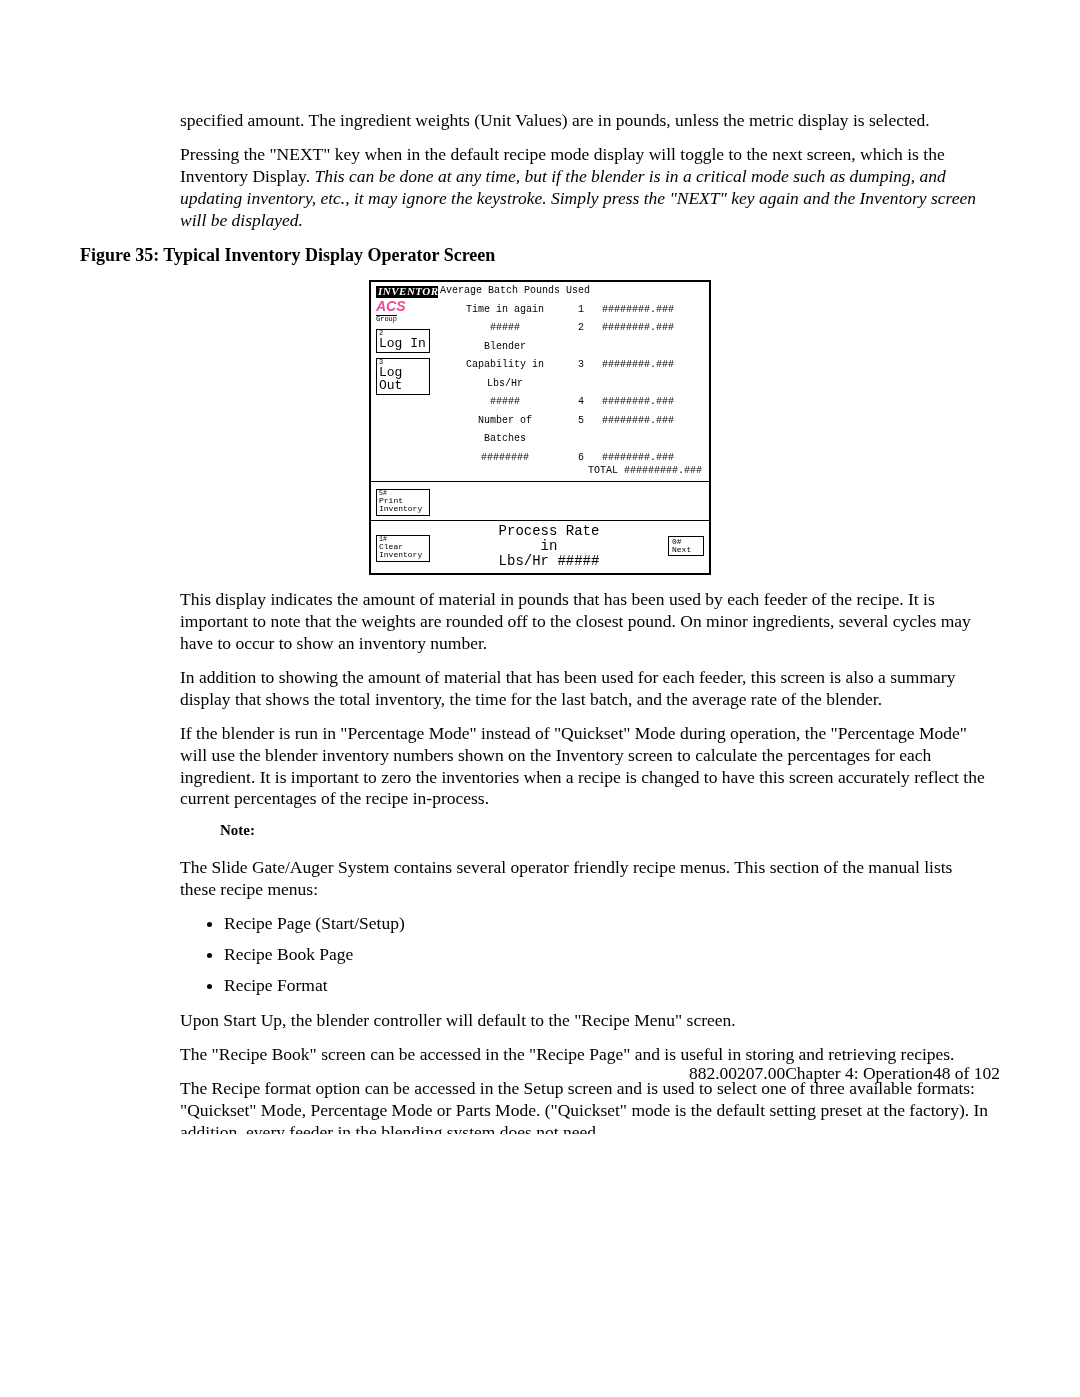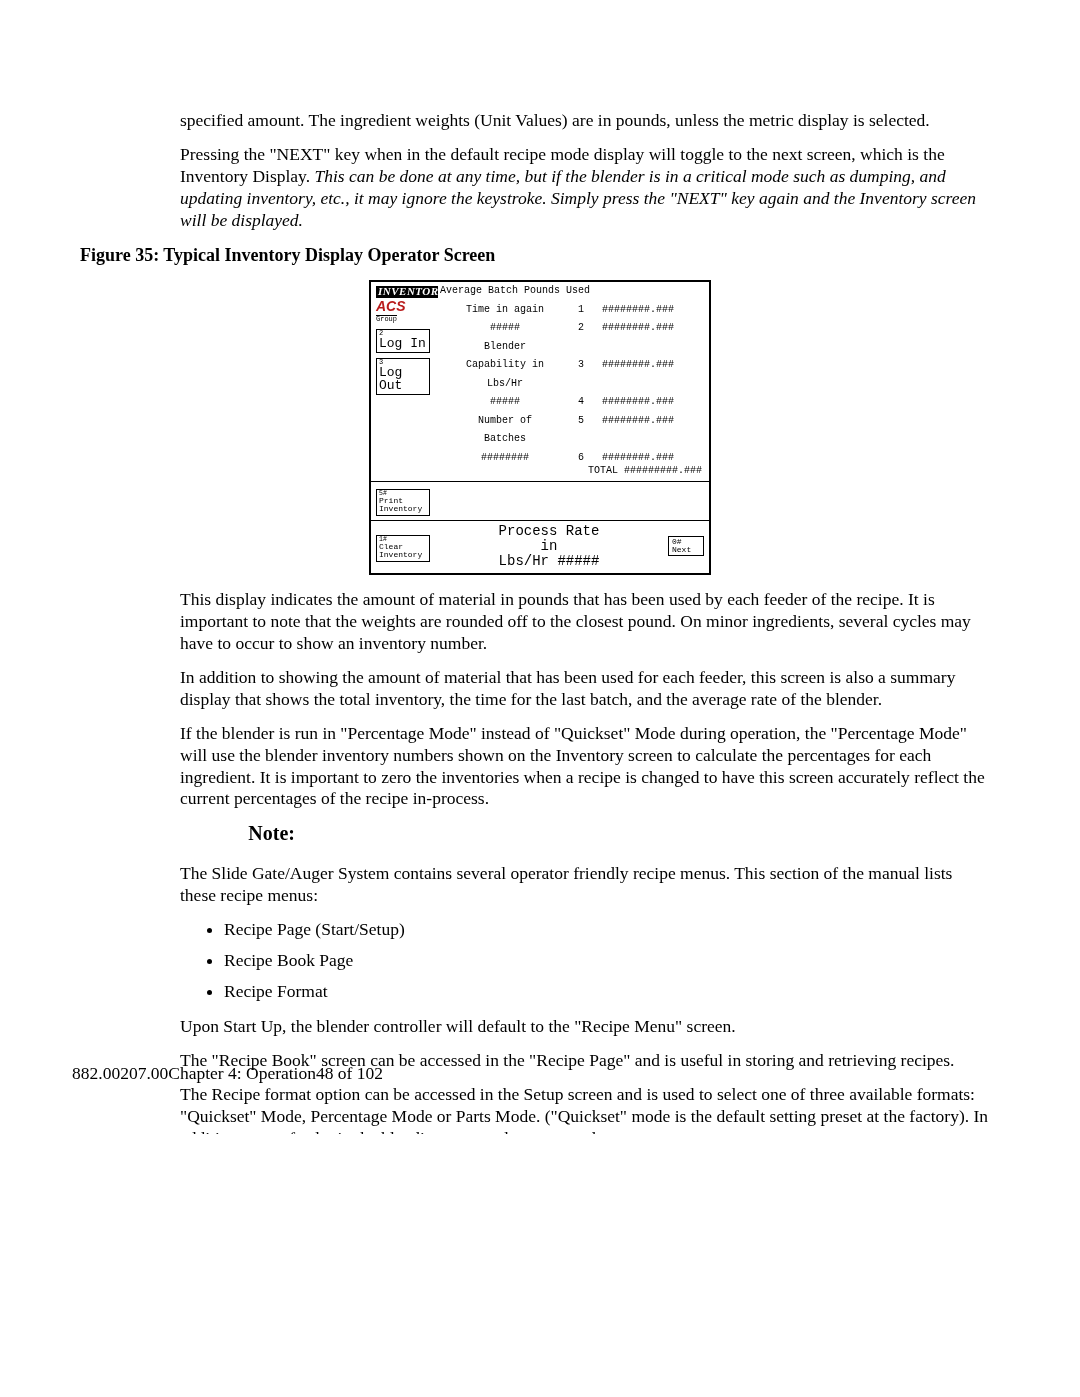--- a/index.html
+++ b/index.html
@@ -16,21 +16,21 @@
     padding: 110px 80px 0 80px;
   }
   .body-text {
     margin-left: 100px;
     margin-right: 10px;
   }
   p { margin: 0 0 12px 0; font-size: 17.5px; line-height: 1.25; }
   .caption { font-weight: bold; font-size: 18px; margin: 14px 0 14px 0; }
   .italic { font-style: italic; }
   .note-row { display: flex; margin: 8px 0 18px 0; }
-  .note-label { width: 75px; font-weight: bold; font-size: 20px; text-align: right; padding-right: 14px; }
+  .note-label { width: 75px; font-weight: bold; font-size: 15px; padding-right: 14px; }
   .note-body { flex: 1; font-weight: bold; font-size: 17.5px; line-height: 1.25; }
   .section-head { font-weight: bold; font-style: italic; font-size: 19px; margin: 10px 0 8px 0; }
   ul.bullets { margin: 6px 0 14px 0; padding-left: 44px; }
   ul.bullets li { font-size: 17.5px; margin-bottom: 10px; }
 
   
   .figure-wrap { display: flex; justify-content: center; margin: 4px 0 14px 0; }
   .display {
     border: 2px solid #000;
     width: 328px;
@@ -45,21 +45,21 @@
   .disp-row { display: flex; }
   .left-col { width: 60px; }
   .mid-col { flex: 1; padding-left: 4px; }
   .inv-title {
     background: #000; color: #fff; font-style: italic; font-weight: bold;
     font-family: "Times New Roman", Times, serif;
     font-size: 11px; width: 58px; text-align: left; padding: 0 2px;
     letter-spacing: 0.5px;
   }
   .acs-block { margin-top: 1px; }
-  .acs-logo { font-weight: bold; font-style: italic; font-size: 14px; font-family: Arial, sans-serif; color: #b91c1c; }
+  .acs-logo { font-weight: bold; font-style: italic; font-size: 14px; font-family: Arial, sans-serif; color: #ec4899; }
   .acs-sub  { font-size: 7px; border-top: 1px solid #000; display:inline-block; }
   .small-box {
     border: 1px solid #000; width: 54px; box-sizing: border-box;
     padding: 1px 2px; margin-top: 5px; font-size: 9px; text-align: left;
     position: relative;
   }
   .small-box .sup { position: absolute; top: 0; left: 2px; font-size: 7px; }
   .small-box .lbl { display:block; padding-top:6px; font-size:13px;}
   .sep { border-top: 1px solid #000; margin: 4px -5px 3px -5px; }
   .tiny-box {
@@ -78,21 +78,21 @@
   }
   .process-row {
     display: flex; align-items: center; justify-content: space-between;
     margin-top: 2px;
   }
   .process-mid { font-size: 14px; line-height:1.05; text-align:center; }
 
   
   .footer {
     position: absolute; bottom: 50px; left: 72px; right: 80px;
-    display: flex; justify-content: flex-start; font-size: 17.5px;
+    display: flex; justify-content: flex-end; font-size: 17.5px;
   }
 </style>
 </head>
 <body>
 
 <div class="page">
 
   <div class="body-text">
     <p>specified amount. The ingredient weights (Unit Values) are in pounds, unless the metric display is selected.</p>
     <p>

